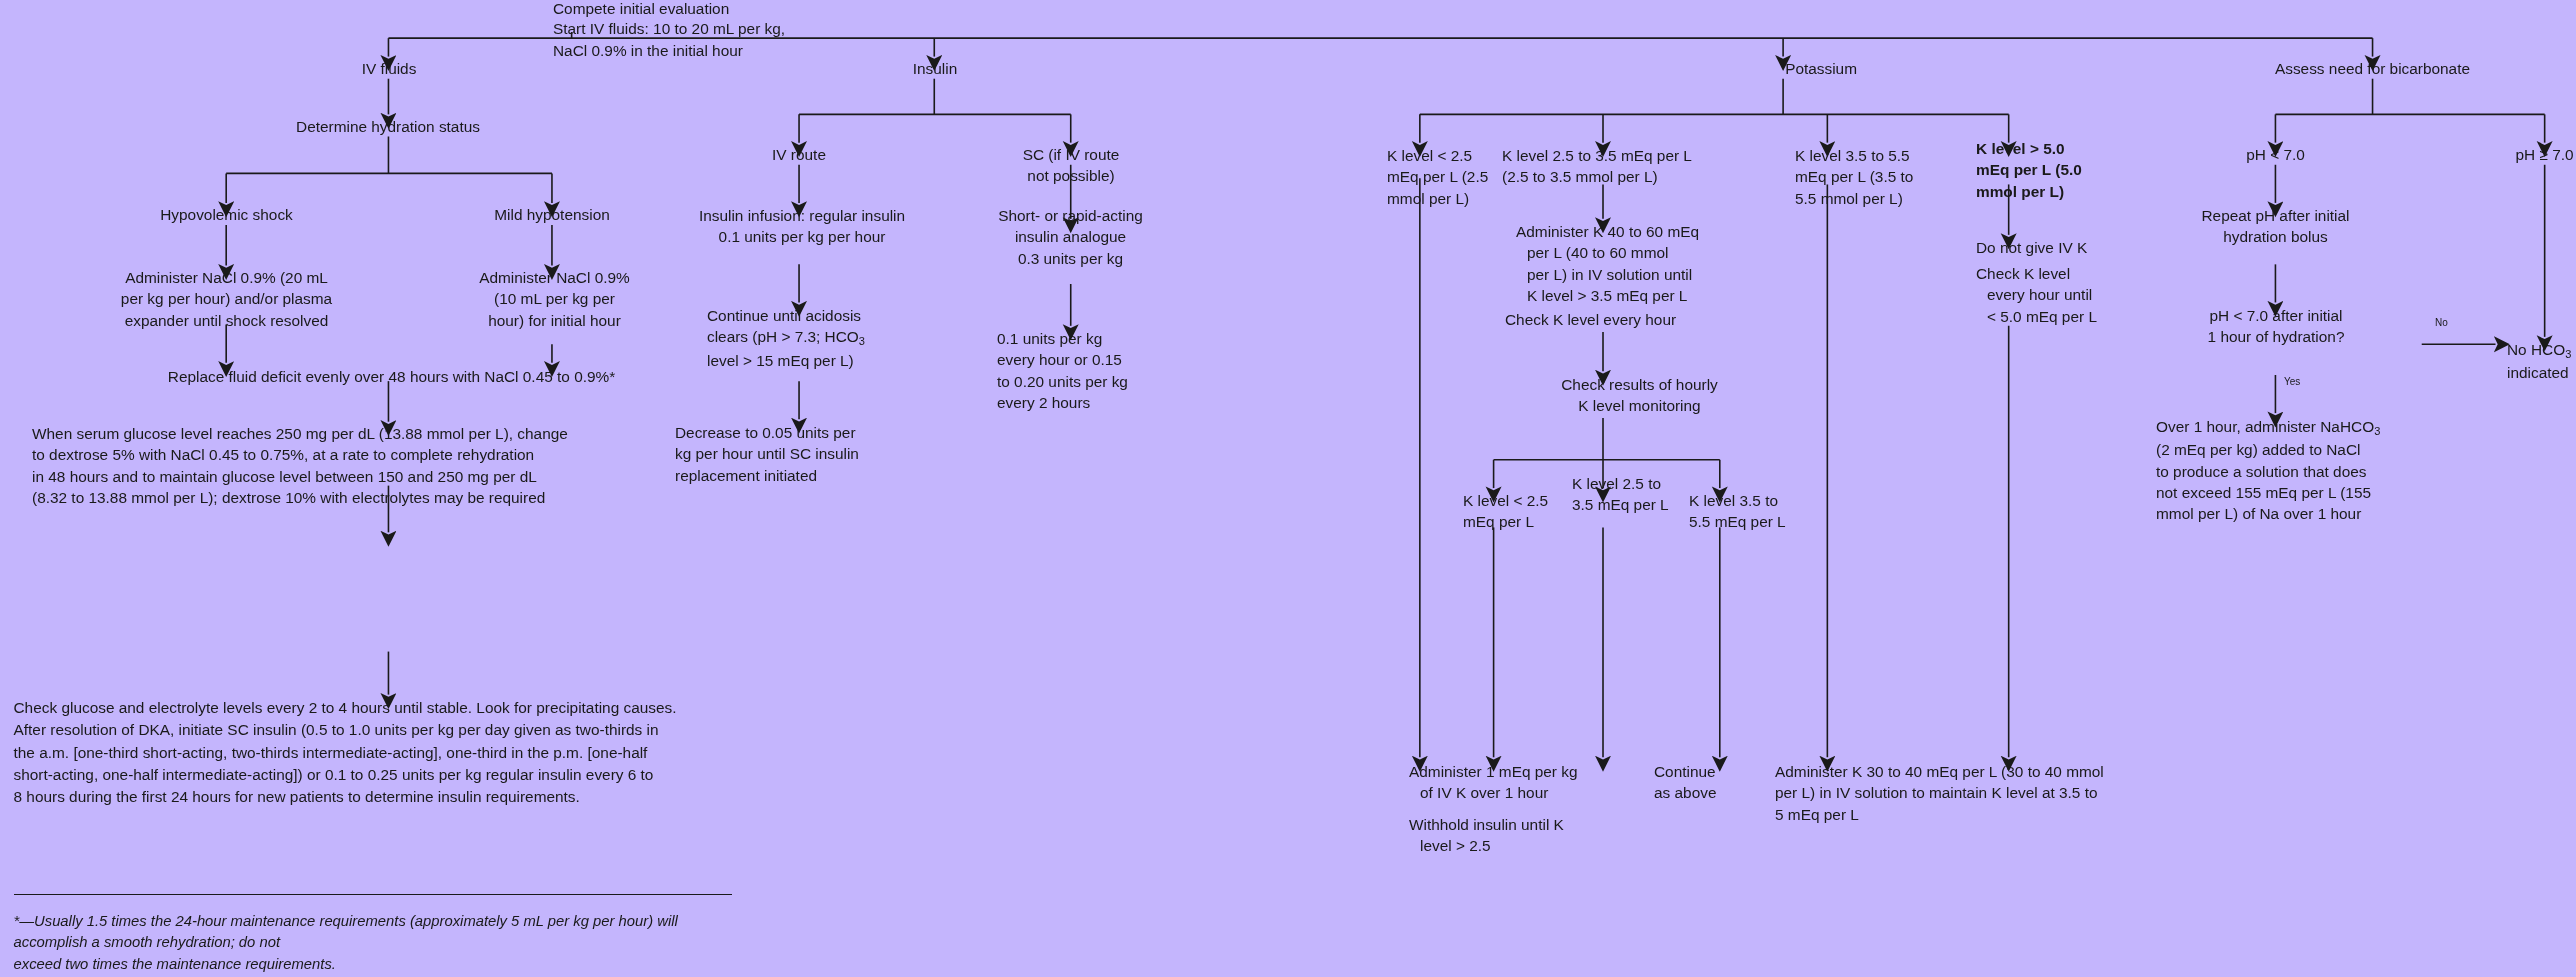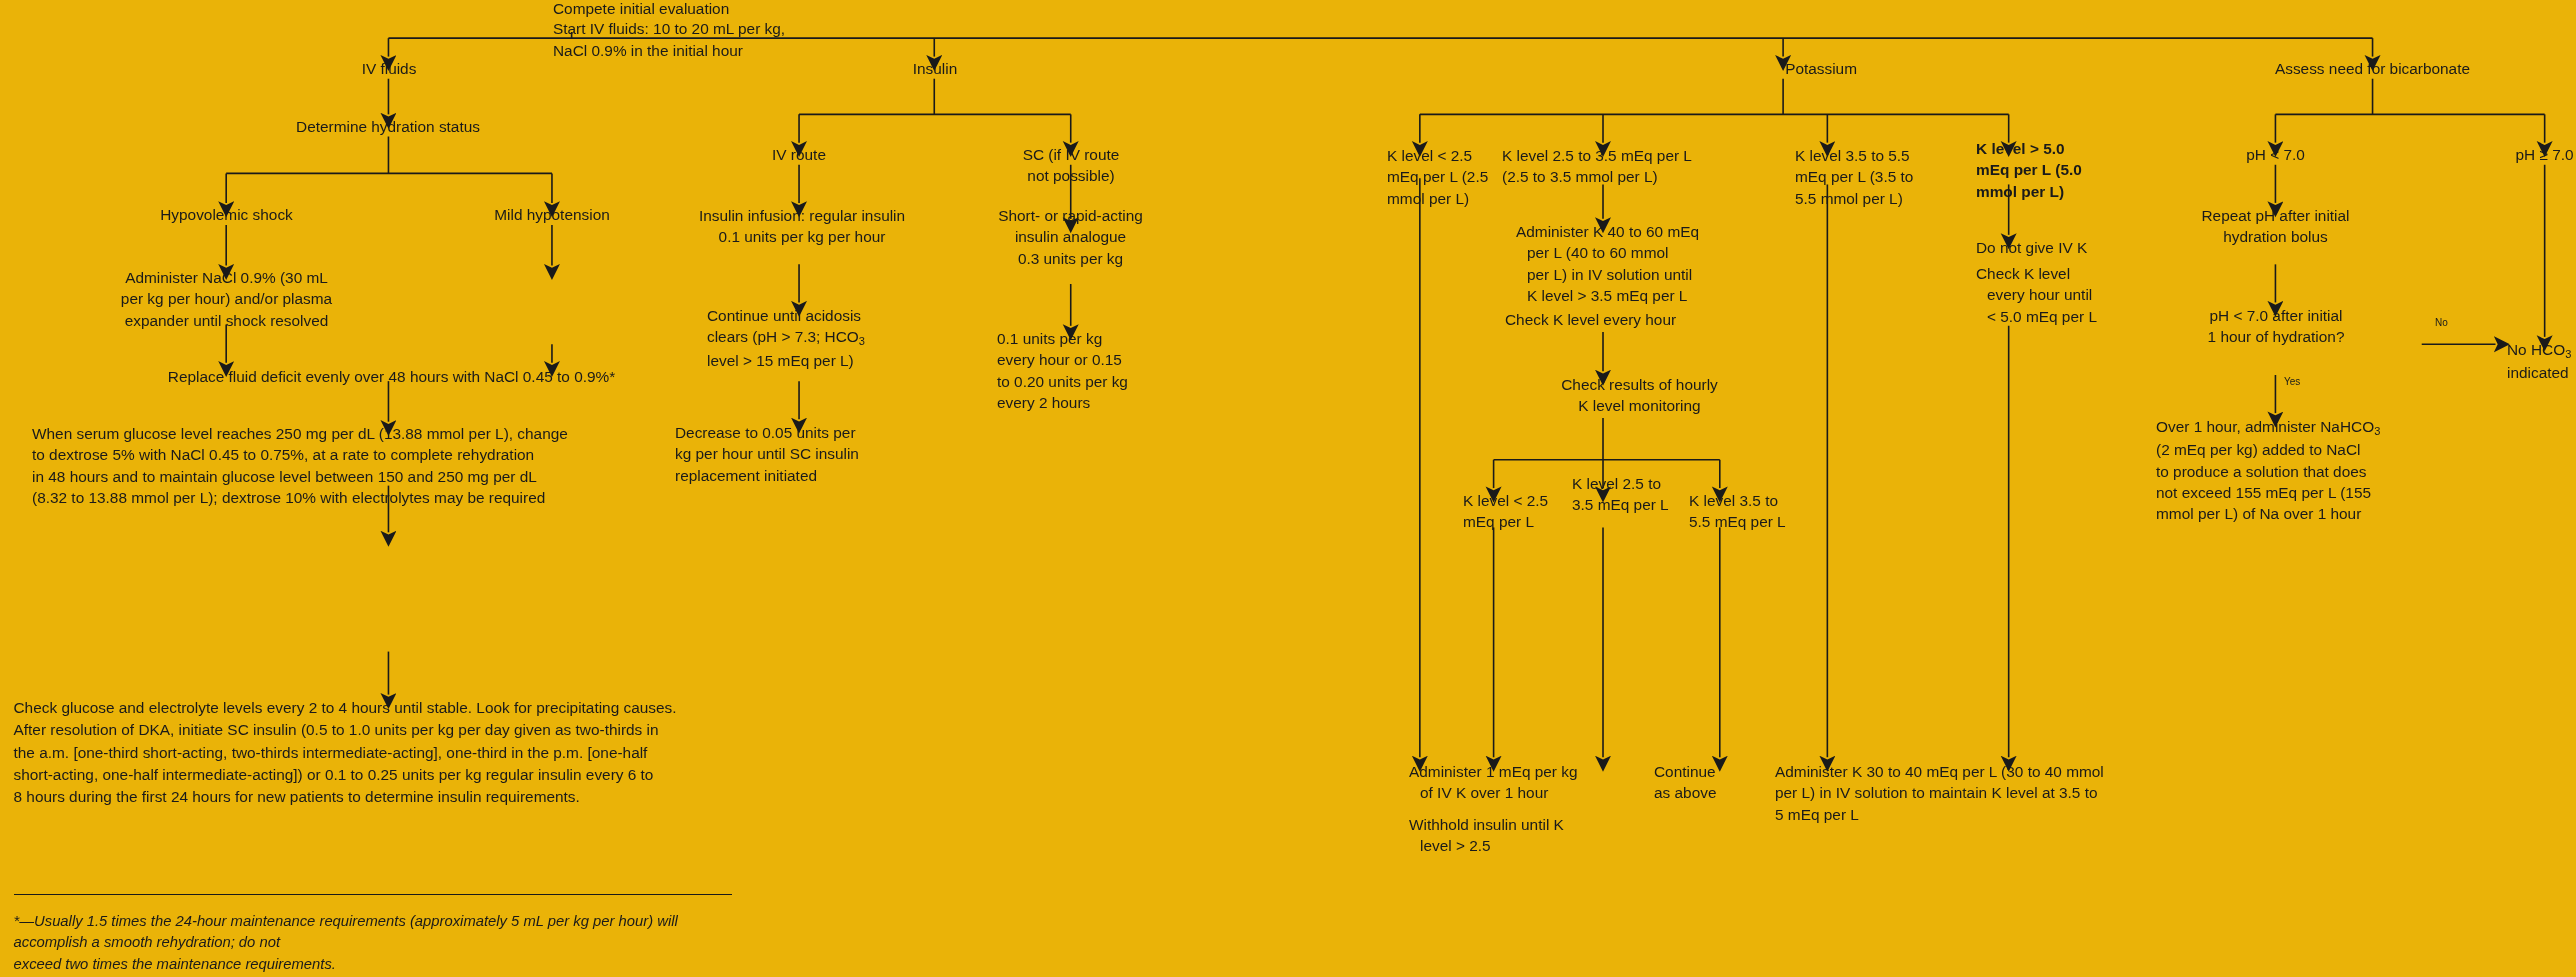--- a/index.html
+++ b/index.html
@@ -9,21 +9,21 @@
   }
   body {
     font-family: "Liberation Sans", sans-serif;
     color: #111111;
   }
   #page {
     position: relative;
     width: 2576px;
     height: 978px;
     overflow: hidden;
-    background: #eab308;
+    background: #c4b5fd;
   }
   .node {
     position: absolute;
     font-size: 15.4px;
     line-height: 1.38;
     color: #1a1a1a;
     white-space: pre-line;
   }
   .c  { text-align: center; }
   .l  { text-align: left; }
@@ -155,23 +155,26 @@
   <div class="node c" style="left:315px; top:58px; width:148px;">IV fluids</div>
   <div class="node c" style="left:861px; top:58px; width:148px;">Insulin</div>
   <div class="node c" style="left:1709px; top:58px; width:148px;text-align:right;">Potassium</div>
   <div class="node c" style="left:2225px; top:58px; width:295px;">Assess need for bicarbonate</div>
 
   <div class="node c" style="left:259px; top:116px; width:258px;">Determine hydration status</div>
 
   <div class="node c" style="left:128px; top:204px; width:197px;">Hypovolemic shock</div>
   <div class="node c" style="left:460px; top:204px; width:184px;">Mild hypotension</div>
 
-  <div class="node c" style="left:68px; top:267px; width:317px;">Administer NaCl 0.9% (30 mL
+  <div class="node c" style="left:68px; top:267px; width:317px;">Administer NaCl 0.9% (20 mL
 per kg per hour) and/or plasma
 expander until shock resolved</div>
+  <div class="node c" style="left:456px; top:267px; width:197px;">Administer NaCl 0.9%
+(10 mL per kg per
+hour) for initial hour</div>
 
   <div class="node c" style="left:44px; top:366px; width:695px;">Replace fluid deficit evenly over 48 hours with NaCl 0.45 to 0.9%*</div>
 
   <div class="node l" style="left:32px; top:423px; width:719px;">When serum glucose level reaches 250 mg per dL (13.88 mmol per L), change
 to dextrose 5% with NaCl 0.45 to 0.75%, at a rate to complete rehydration
 in 48 hours and to maintain glucose level between 150 and 250 mg per dL
 (8.32 to 13.88 mmol per L); dextrose 10% with electrolytes may be required</div>
 
   <div class="para" style="left:13.5px; top:697px; width:744px;">Check glucose and electrolyte levels every 2 to 4 hours until stable. Look for precipitating causes.
 After resolution of DKA, initiate SC insulin (0.5 to 1.0 units per kg per day given as two-thirds in

